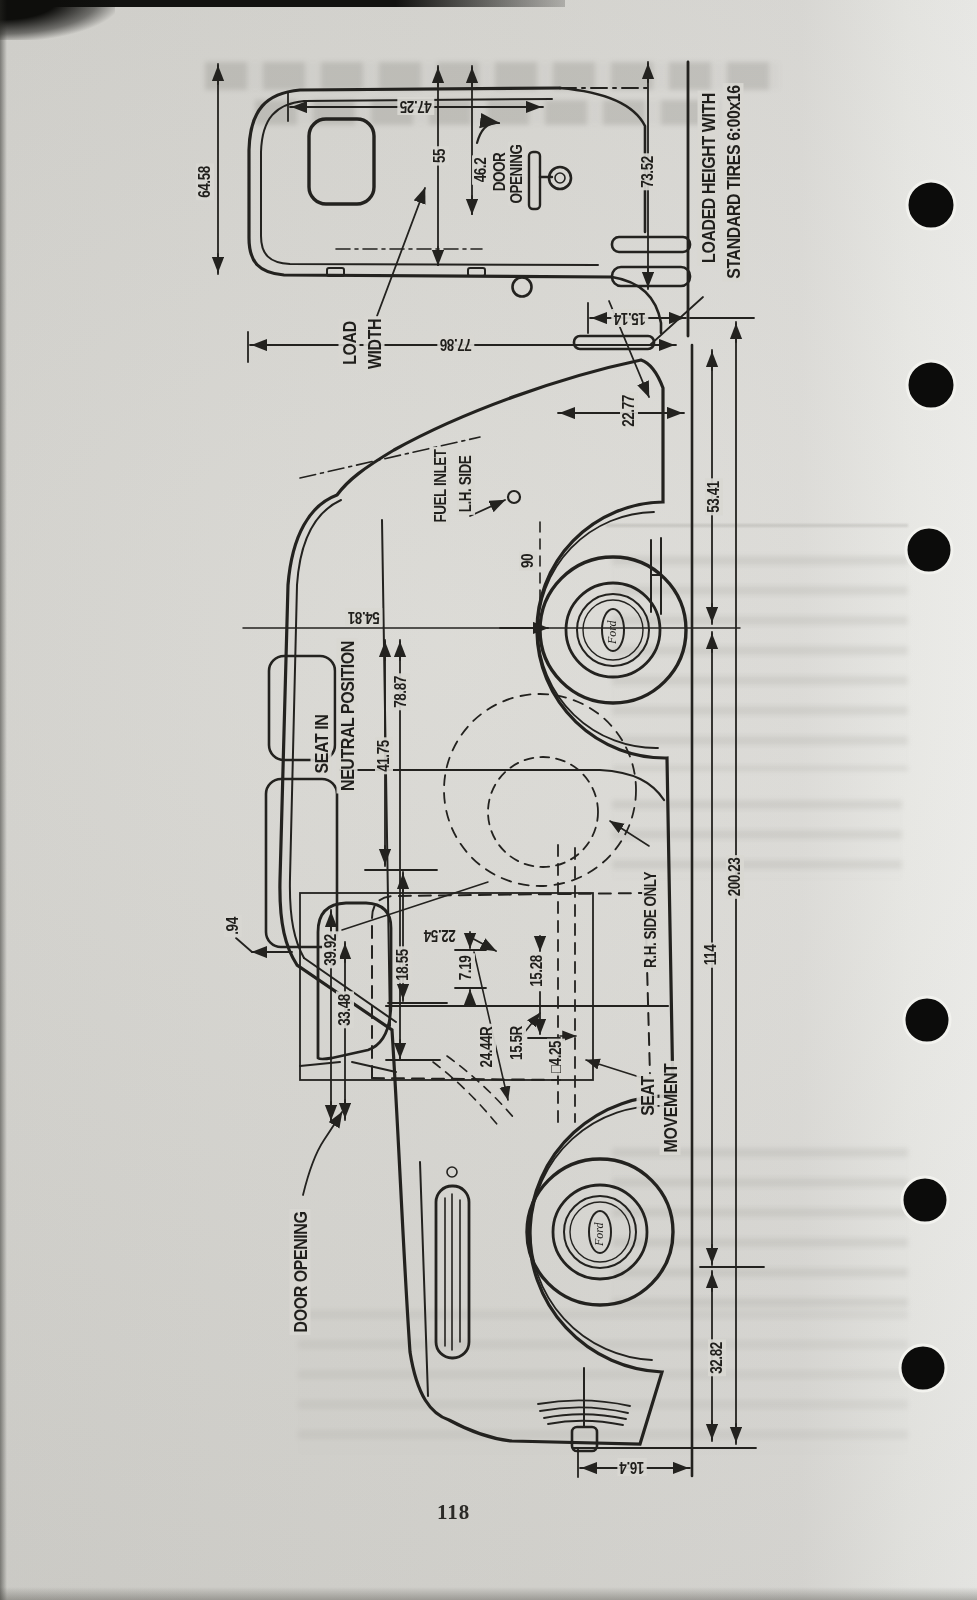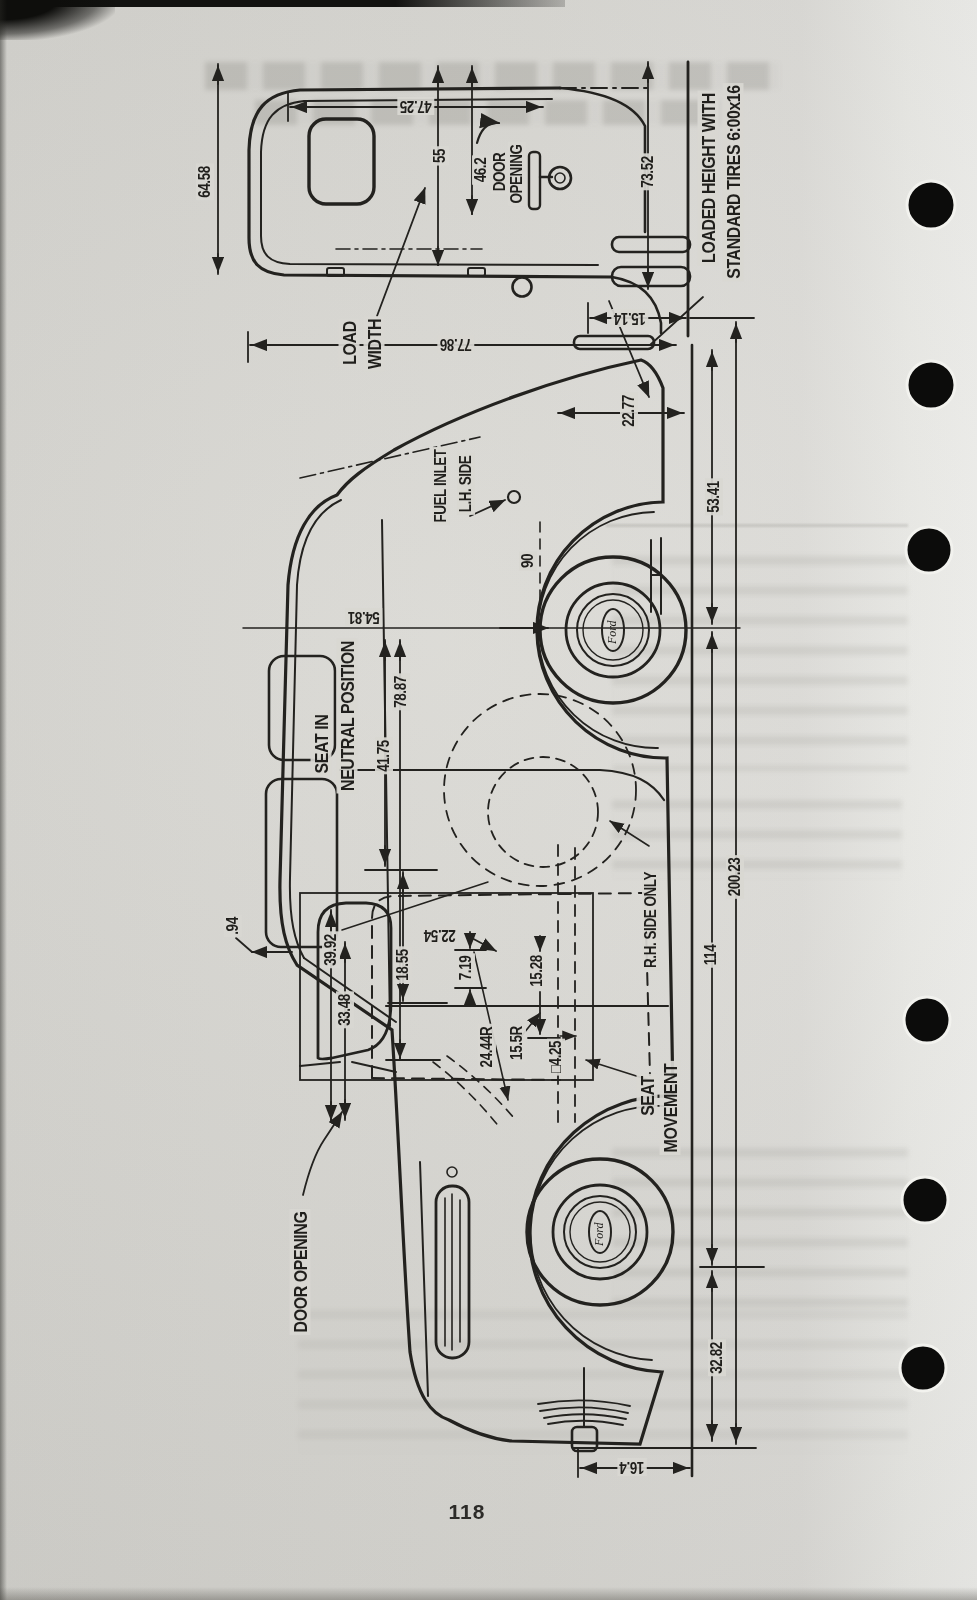--- a/index.html
+++ b/index.html
@@ -16,22 +16,22 @@
   .ghost.rule{background:rgba(100,98,92,0.35);filter:blur(1px);}
   svg{position:absolute;left:0;top:0;z-index:2;}
   #label-layer{position:absolute;left:0;top:0;width:100%;height:100%;z-index:3;}
   .lbl{
     position:absolute;white-space:nowrap;color:#201f1c;
     font-weight:700;font-size:16px;letter-spacing:-0.5px;line-height:1;
     background:rgba(216,215,210,0.93);padding:1px 3px;
   }
   .lbl.lg{font-size:19px;}
   #page-number{
-    position:absolute;left:437px;top:1500px;width:60px;text-align:center;
-    font-family:Liberation Sans, sans-serif;font-weight:700;font-size:21px;color:#2c2b28;
+    position:absolute;left:437px;top:1500px;width:60px;text-align:left;
+    font-family:Liberation Serif, serif;font-weight:700;font-size:21px;color:#2c2b28;
     letter-spacing:1px;z-index:3;
   }
   .artifact{position:absolute;pointer-events:none;z-index:4;}
   #top-edge{left:0;top:0;width:565px;height:7px;background:linear-gradient(90deg,#121210 70%,rgba(18,18,16,0.2));}
   #corner-blob{left:0;top:0;width:115px;height:40px;background:radial-gradient(ellipse at 0 0,#0e0e0c 35%,rgba(14,14,12,0.5) 60%,transparent 75%);}
   #left-edge{left:0;top:0;width:7px;height:1600px;background:linear-gradient(90deg,rgba(40,40,36,0.5),transparent);}
   #bottom-edge{left:0;top:1587px;width:977px;height:13px;background:linear-gradient(0deg,rgba(60,58,52,0.35),transparent);}
 </style>
 </head>
 <body>

